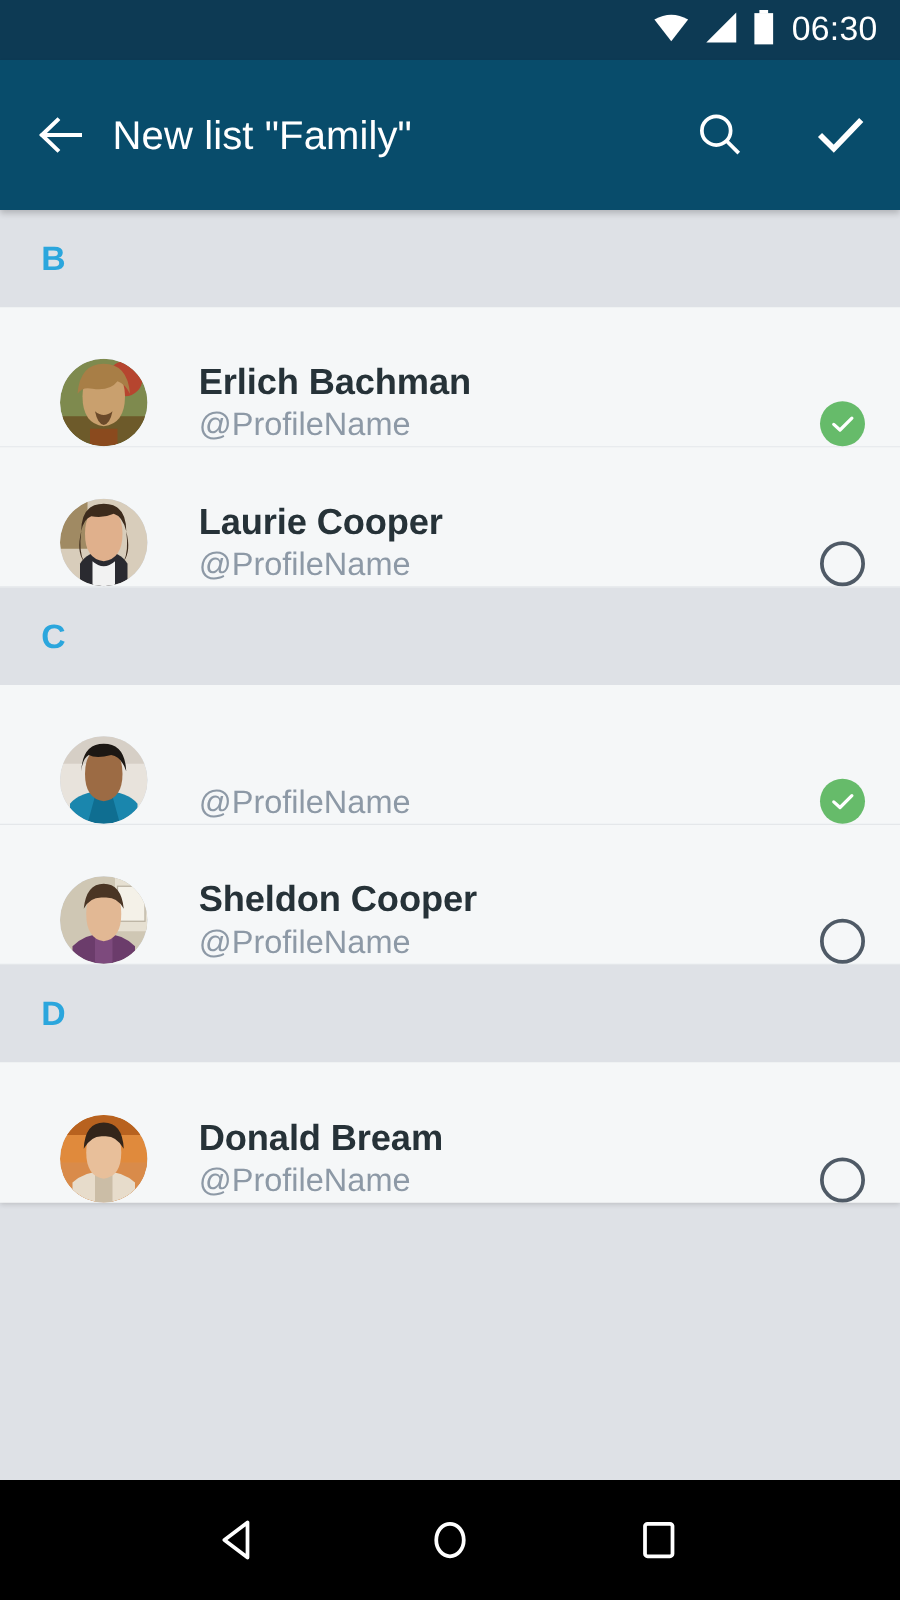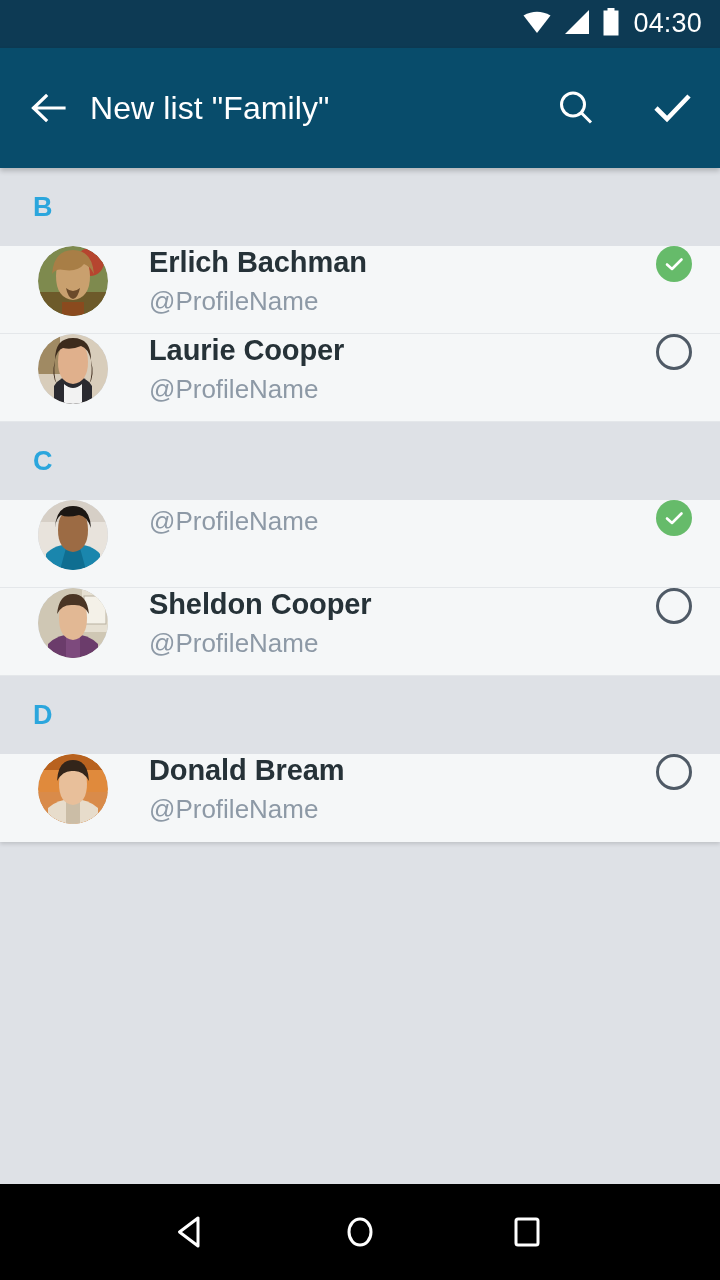--- a/index.html
+++ b/index.html
@@ -50,43 +50,43 @@
     height:78px; background:#dee1e6;
     display:flex; align-items:center;
     padding-left:33px;
   }
   .section-header .letter {
     color:#2ba6dd; font-size:27px; font-weight:700; line-height:1;
     letter-spacing:0.3px;
   }
 
   .contact-row {
-    height:88px; background:#f5f7f8;
-    display:flex; align-items:flex-start;
-    padding-left:38px; padding-right:28px;
+    height:112px; background:#f5f7f8;
+    display:flex; align-items:flex-end;
+    padding-left:48px; padding-right:28px;
     border-bottom:1px solid #e4e7ea;
     cursor:pointer;
   }
   .contact-row.last { border-bottom:none; }
 
   .avatar {
     width:70px; height:70px; border-radius:50%;
     flex:0 0 70px; overflow:hidden; position:relative;
     background:#cfd3d8;
   }
   .avatar svg { display:block; width:70px; height:70px; }
 
   .contact-text { flex:1 1 auto; margin-left:41px; min-width:0; }
   .contact-name {
     color:#263238; font-size:29px; font-weight:700;
     line-height:1.16; letter-spacing:-0.1px; white-space:nowrap;
   }
   .contact-handle {
     color:#8d99a6; font-size:26px; font-weight:400;
-    line-height:1.3; margin-top:5px; white-space:nowrap;
+    line-height:1.3; margin-top:0; white-space:nowrap;
   }
 
   .toggle { flex:0 0 36px; width:36px; height:36px; position:relative; cursor:pointer; }
   .toggle.on {
     background:#66bb6a; border-radius:50%;
     display:flex; align-items:center; justify-content:center;
   }
   .toggle.off {
     border:3px solid #4f5a66; border-radius:50%;
     background:transparent;
@@ -117,21 +117,21 @@
             <path d="M26 1 L26 25 L2 25 Z" fill="#ffffff"></path>
           </svg>
       </span>
       <span class="sb-icon">
         <svg width="18" height="28" viewBox="0 0 18 28">
           <rect x="5.5" y="0" width="7" height="3" fill="#ffffff"></rect>
           <rect x="1.5" y="2.5" width="15" height="25" fill="#ffffff"></rect>
         </svg>
       </span>
     </div>
-    <span class="status-time">04:30</span>
+    <span class="status-time">06:30</span>
   </div>
 
   <div class="app-bar">
     <div class="appbar-back">
       <svg width="44" height="44" viewBox="0 0 44 44">
         <path d="M38 22 H8 M20 10 L7.5 22 L20 34" stroke="#ffffff" stroke-width="3.2" fill="none" stroke-linecap="square" stroke-linejoin="miter"></path>
       </svg>
     </div>
     <div class="appbar-title">New list "Family"</div>
     <div class="appbar-action">

